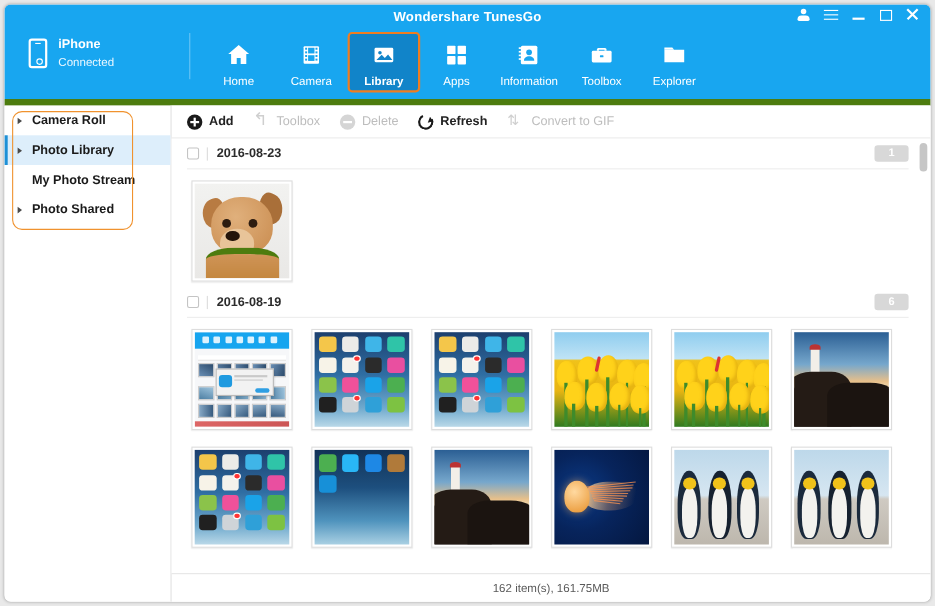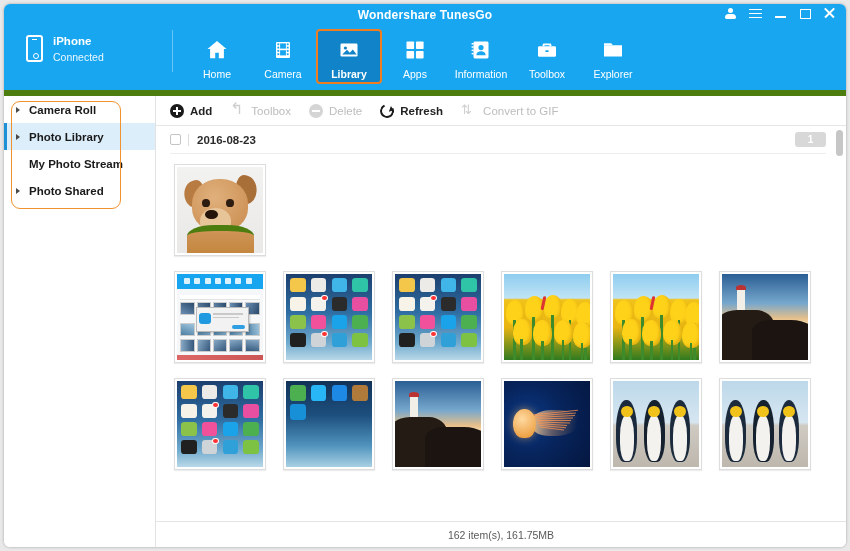--- a/index.html
+++ b/index.html
@@ -438,20 +438,26 @@
                     <div class="eye-l"></div>
                     <div class="eye-r"></div>
                     <div class="snout"></div>
                     <div class="nose"></div>
                     <div class="body"></div>
                   </div>
                 </div>
               </div>
             </div>
             <div>
+              <div class="group-head">
+                <span class="gh-check"></span>
+                <span class="gh-bar"></span>
+                <span class="gh-date">2016-08-19</span>
+                <span class="gh-count">6</span>
+              </div>
               <div class="thumbs">
                 <div class="thumb">
                   <div class="pic art-app">
                     <div class="bar">
                       <i style="left:8%"></i>
                       <i style="left:20%"></i>
                       <i style="left:32%"></i>
                       <i style="left:44%"></i>
                       <i style="left:56%"></i>
                       <i style="left:68%"></i>

